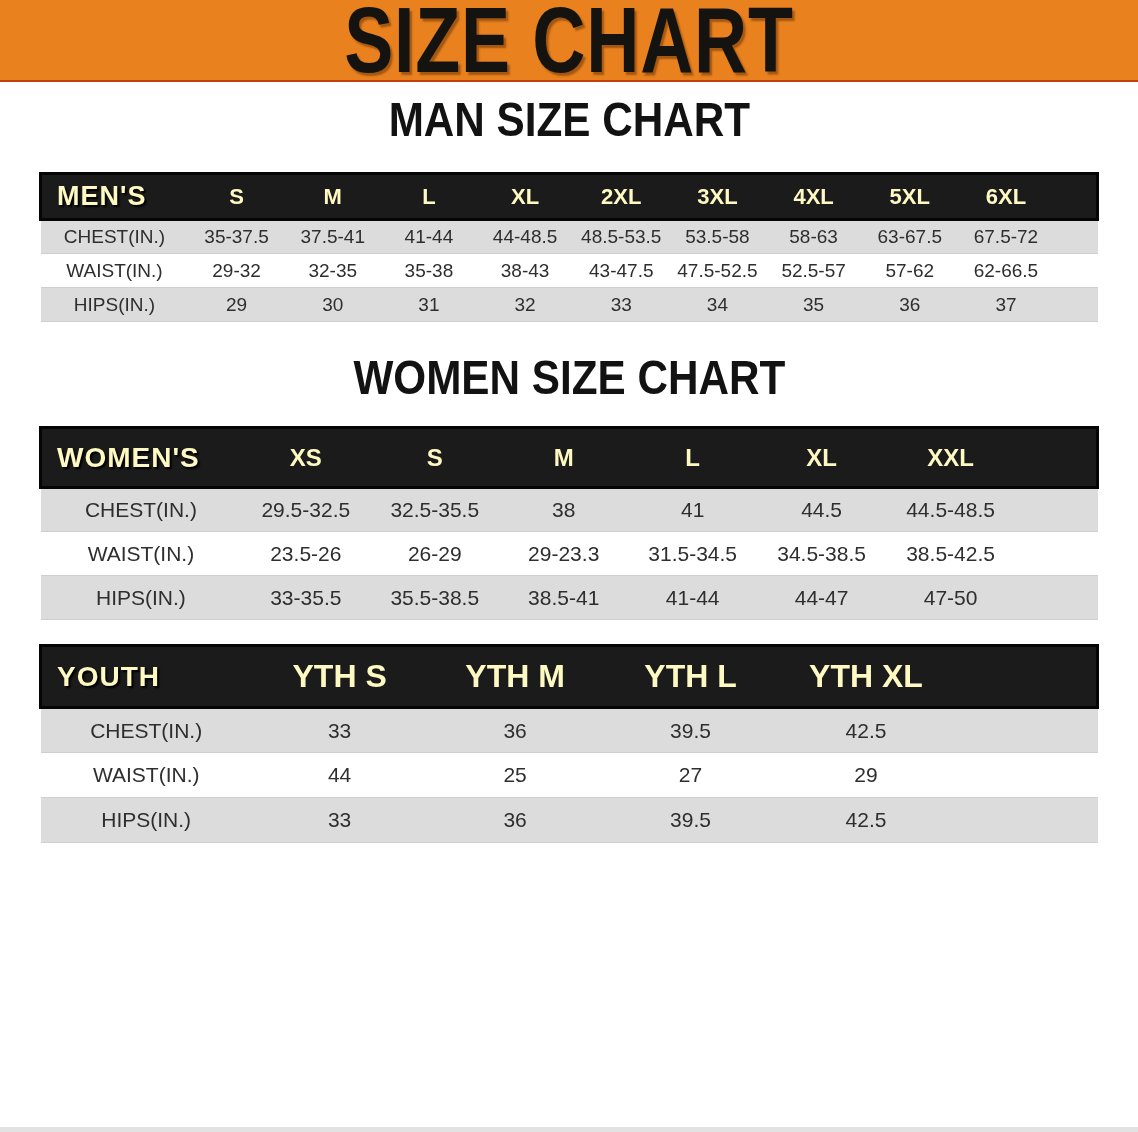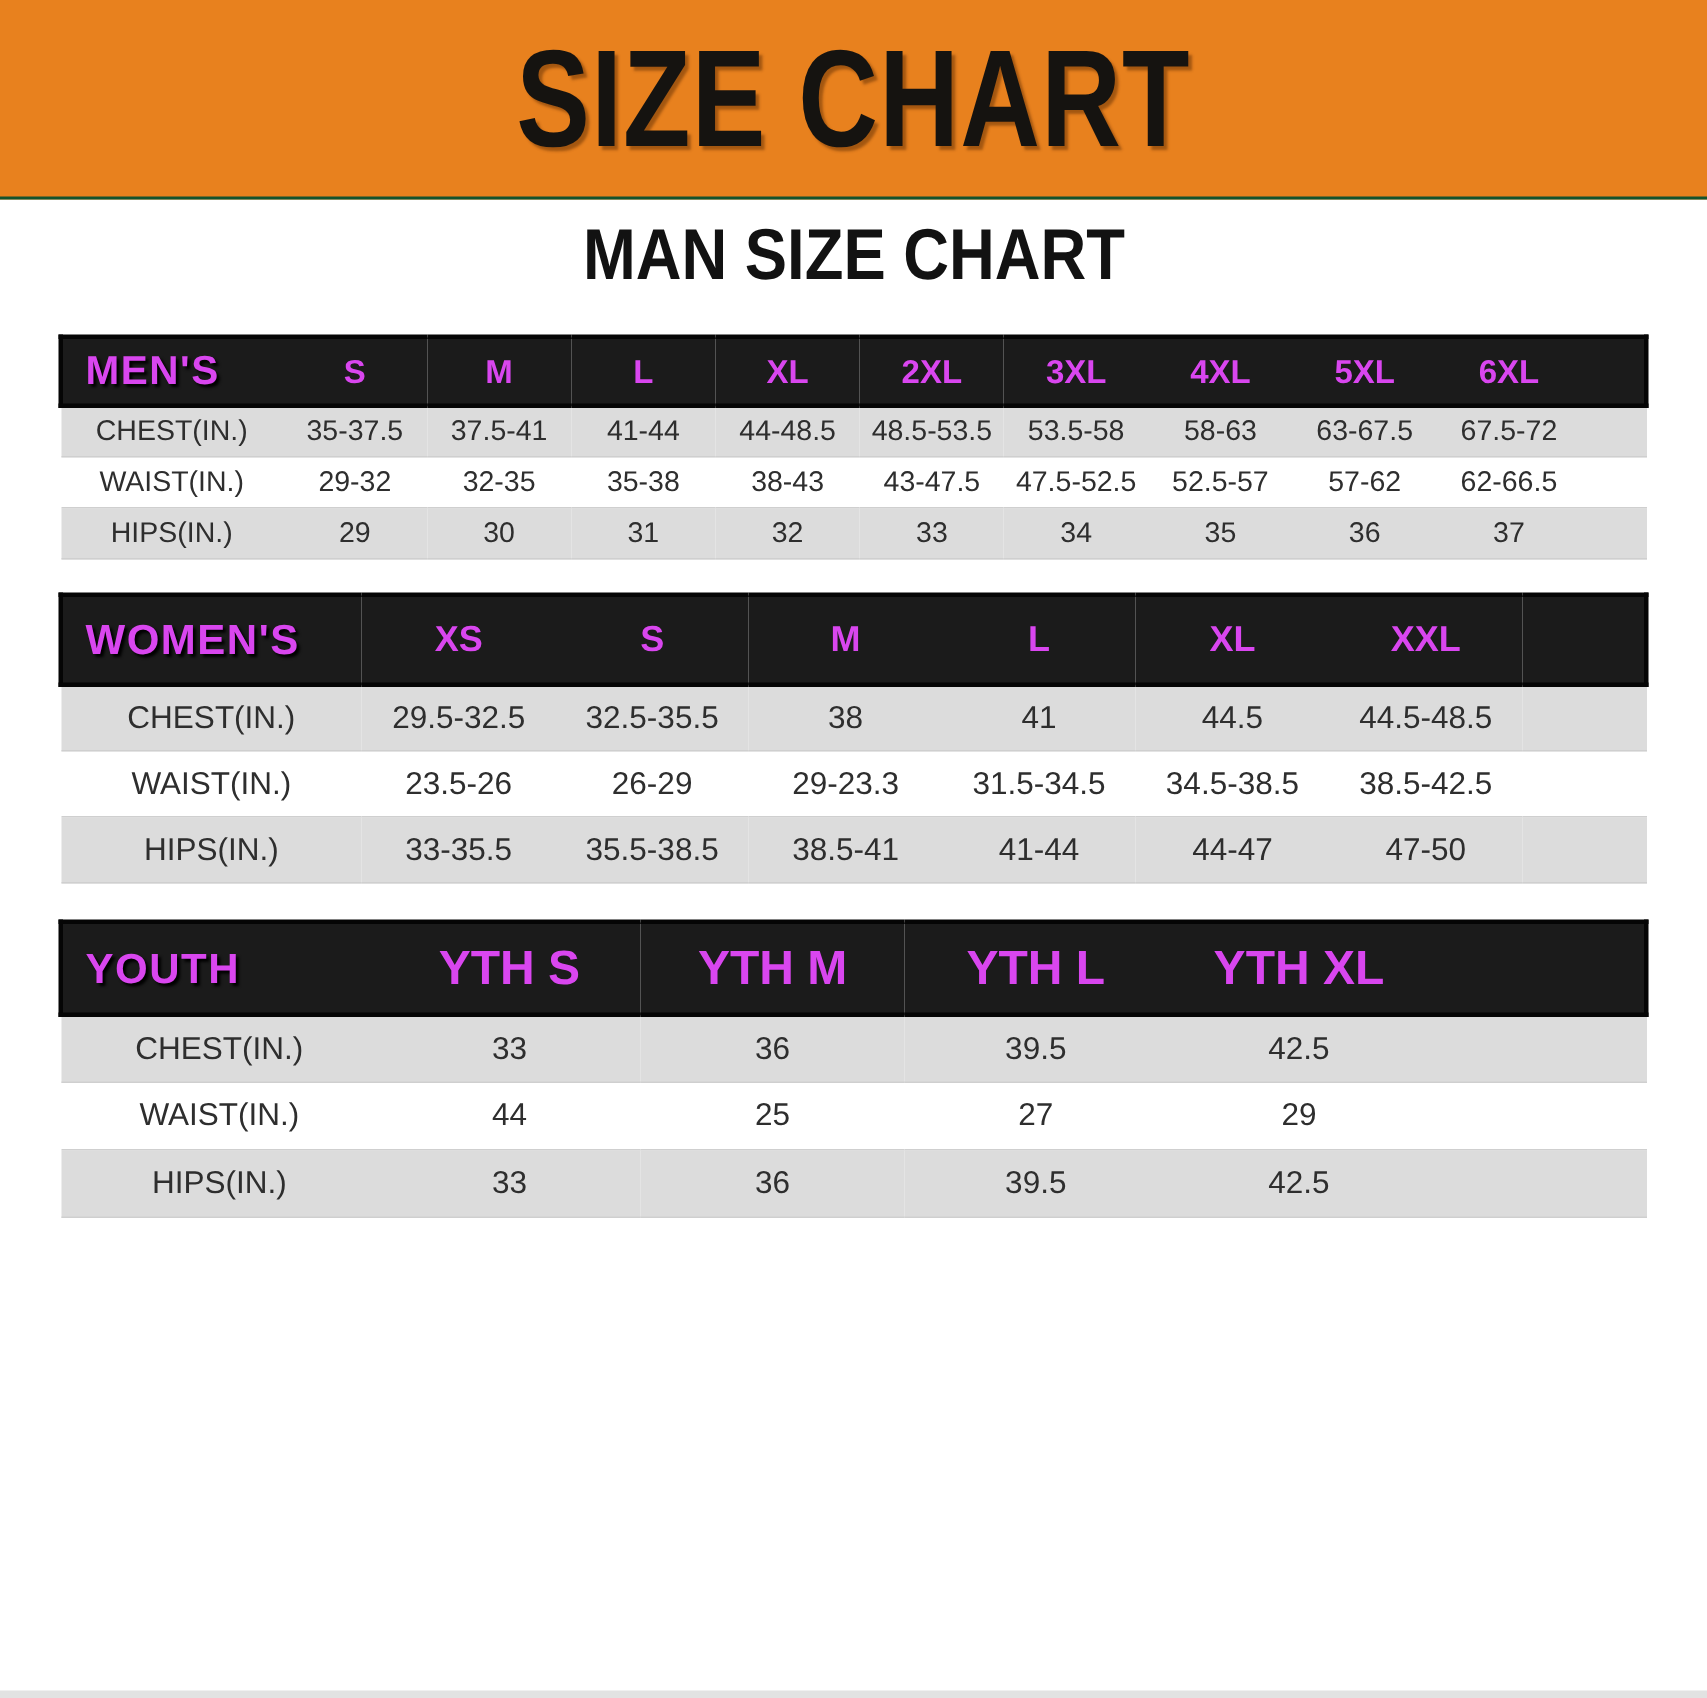--- a/index.html
+++ b/index.html
@@ -7,24 +7,24 @@
   body {
     width: 1138px; height: 1132px;
     background: #ffffff;
     font-family: "Liberation Sans", sans-serif;
     overflow: hidden;
     position: relative;
   }
 
   
   .banner {
-    height: 133px;
+    height: 82px;
     background: var(--banner-bg, #E8811E);
     display: flex; align-items: center; justify-content: center;
-    border-bottom: 2px solid #14532d;
+    border-bottom: 2px solid #c2410c;
   }
   .banner h1 {
     margin: 0;
     font-size: 92px;
     line-height: 92px;
     font-weight: 700;
     color: #151310;
     letter-spacing: 1px;
     transform: scale(0.80, 1.0);
     text-shadow: 3px 3px 2px rgba(80,35,0,0.45);
@@ -59,21 +59,21 @@
 
   table.size-table {
     width: 100%;
     border-collapse: collapse;
     table-layout: fixed;
   }
   table.size-table thead tr {
     background: var(--header-bg, #1B1B1B);
   }
   table.size-table thead th {
-    color: #d946ef;
+    color: #fef9c3;
     font-weight: 700;
     text-align: center;
     border-top: 3px solid #050505;
     border-bottom: 3px solid #050505;
     padding: 0;
   }
   table.size-table thead th:first-child { border-left: 3px solid #050505; }
   table.size-table thead th:last-child  { border-right: 3px solid #050505; }
   table.size-table thead th.label-head {
     text-align: left;
@@ -214,20 +214,23 @@
             <td>34</td>
             <td>35</td>
             <td>36</td>
             <td>37</td>
             <td></td>
           </tr>
         </tbody>
       </table>
   </div>
 
+  <h2 class="section-title st-women">
+    <span class="squeeze">WOMEN SIZE CHART</span>
+  </h2>
   <div class="table-wrap tw-women">
     <table class="size-table t-women">
         <colgroup>
           <col class="col-label">
           <col class="col-size">
           <col class="col-size">
           <col class="col-size">
           <col class="col-size">
           <col class="col-size">
           <col class="col-size">

